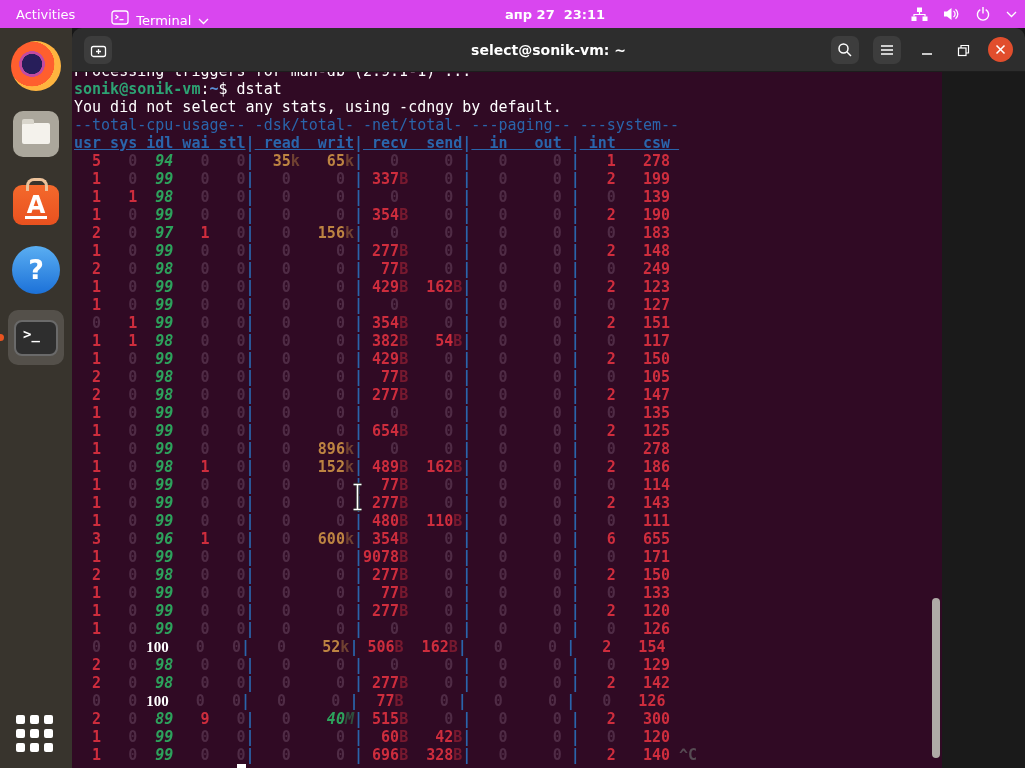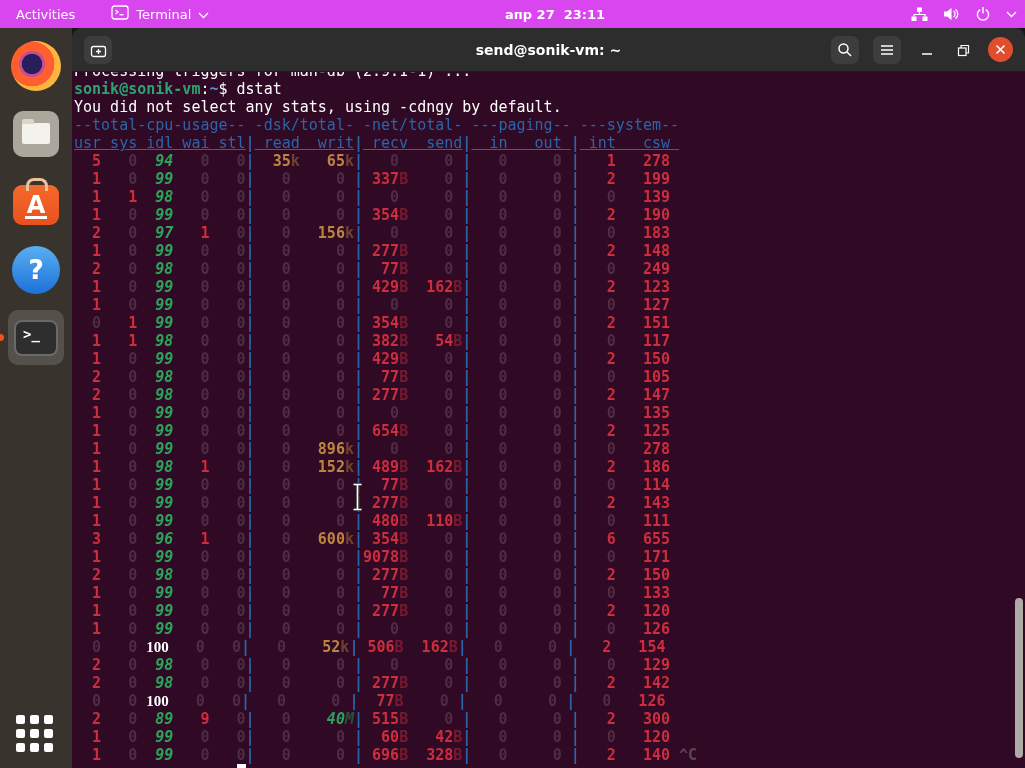--- a/index.html
+++ b/index.html
@@ -1,21 +1,21 @@
 <!DOCTYPE html>
 <html style="--c-red: #ce2d3d; --c-green: #2da25c; --c-pgreen: #2da273; --c-tan: #bd8442; --c-blue: #2a65ab; --c-path: #5b8fd6; --c-dim: #4f2b45; --c-ctrl: #564b53;"><head>
 <meta charset="utf-8">
 <style>
   html,body{margin:0;padding:0;width:1025px;height:768px;overflow:hidden;background:#1a1a1a;
     font-family:"DejaVu Sans",sans-serif;cursor:default;}
   
   .topbar{position:absolute;left:0;top:0;width:1025px;height:28px;background:#d946ef;
     color:#fff;font-size:13px;display:flex;align-items:center;z-index:30;}
   .activities{padding:0 16px;height:28px;display:flex;align-items:center;}
-  .appmenu{display:flex;align-items:center;gap:7px;margin-left:16px;height:28px;padding:0 4px;}
+  .appmenu{display:flex;align-items:flex-end;gap:7px;margin-left:16px;height:28px;padding:0 4px;}
   .clock{position:absolute;left:505px;top:0;height:28px;display:flex;align-items:center;
     font-weight:700;white-space:pre;}
   .sysicons{position:absolute;right:8px;top:0;height:28px;display:flex;align-items:center;gap:15px;}
   .sysicons svg{display:block;}
   
   .dock{position:absolute;left:0;top:28px;width:72px;height:740px;background:#38342d;
     display:flex;flex-direction:column;align-items:center;padding-top:10px;box-sizing:border-box;
     gap:13px;z-index:20;}
   .dock-item{width:56px;height:55px;display:flex;align-items:center;justify-content:center;
     position:relative;border-radius:10px;}
@@ -52,29 +52,29 @@
   .tb-newtab{left:12px;}
   .tb-search{right:166px;}
   .tb-menu{right:124px;}
   .tb-plain{background:none;}
   .tb-min{right:84px;}
   .tb-restore{right:48px;}
   .tb-close{right:12px;width:25px;height:25px;border-radius:50%;top:9px;
     display:flex;align-items:center;justify-content:center;}
   .wtitle{position:absolute;left:0;right:0;text-align:center;color:#fff;font-size:14px;font-weight:700;}
   
-  .termbody{position:absolute;left:0;top:44px;width:953px;height:696px;overflow:hidden;}
+  .termbody{position:absolute;left:0;top:44px;width:870px;height:696px;overflow:hidden;}
   .termout{margin:-10px 0 0 0;padding:0 0 0 2px;font-family:"DejaVu Sans Mono",monospace;
     font-size:15px;line-height:18px;white-space:pre;}
   .tline{height:18px;}
   .t-w{color:#ffffff;}
   .t-pgrn{color:var(--c-pgreen);font-weight:700;}
   .t-path{color:var(--c-path);font-weight:700;}
   .t-hdr{color:var(--c-blue);}
-  .t-hdru{color:var(--c-blue);font-weight:400;text-decoration:underline;}
+  .t-hdru{color:var(--c-blue);font-weight:700;text-decoration:underline;}
   .t-sep{color:var(--c-blue);font-weight:700;}
   .t-red{color:var(--c-red);font-weight:700;}
   .t-grn{color:var(--c-green);font-weight:700;font-style:italic;}
   .t-tan{color:var(--c-tan);font-weight:700;}
   .t-whi{color:#ffffff;font-weight:700;font-family:Liberation Serif, serif;}
   .t-dim{color:var(--c-dim);font-weight:700;}
   .t-ctrl{color:var(--c-ctrl);font-weight:700;}
   .unit{opacity:.45;}
   .blockcursor{background:#ffffff;color:transparent;}
   .scrollthumb{position:absolute;right:2px;top:526px;width:8px;height:160px;border-radius:4px;
@@ -171,21 +171,21 @@
 </div>
 
 <div class="window">
   <div class="titlebar">
     <div class="tb-btn tb-newtab">
       <svg width="17" height="17" viewBox="0 0 17 17" fill="none" stroke="#ffffff" stroke-width="1.3">
         <rect x="1.5" y="4.5" width="14" height="10" rx="2"></rect>
         <path d="M8.5 7 V12 M6 9.5 H11"></path>
       </svg>
     </div>
-    <div class="wtitle">send@sonik-vm: ~</div>
+    <div class="wtitle">select@sonik-vm: ~</div>
     <div class="tb-btn tb-search">
       <svg width="16" height="16" viewBox="0 0 16 16" fill="none" stroke="#ffffff" stroke-width="1.5">
         <circle cx="6.5" cy="6.5" r="4.5"></circle>
           <line x1="10" y1="10" x2="14" y2="14"></line>
       </svg>
       <span></span>
     </div>
     <div class="tb-btn tb-menu">
       <svg width="14" height="12" viewBox="0 0 14 12" stroke="#ffffff" stroke-width="1.4">
         <line x1="1" y1="2" x2="13" y2="2"></line>

